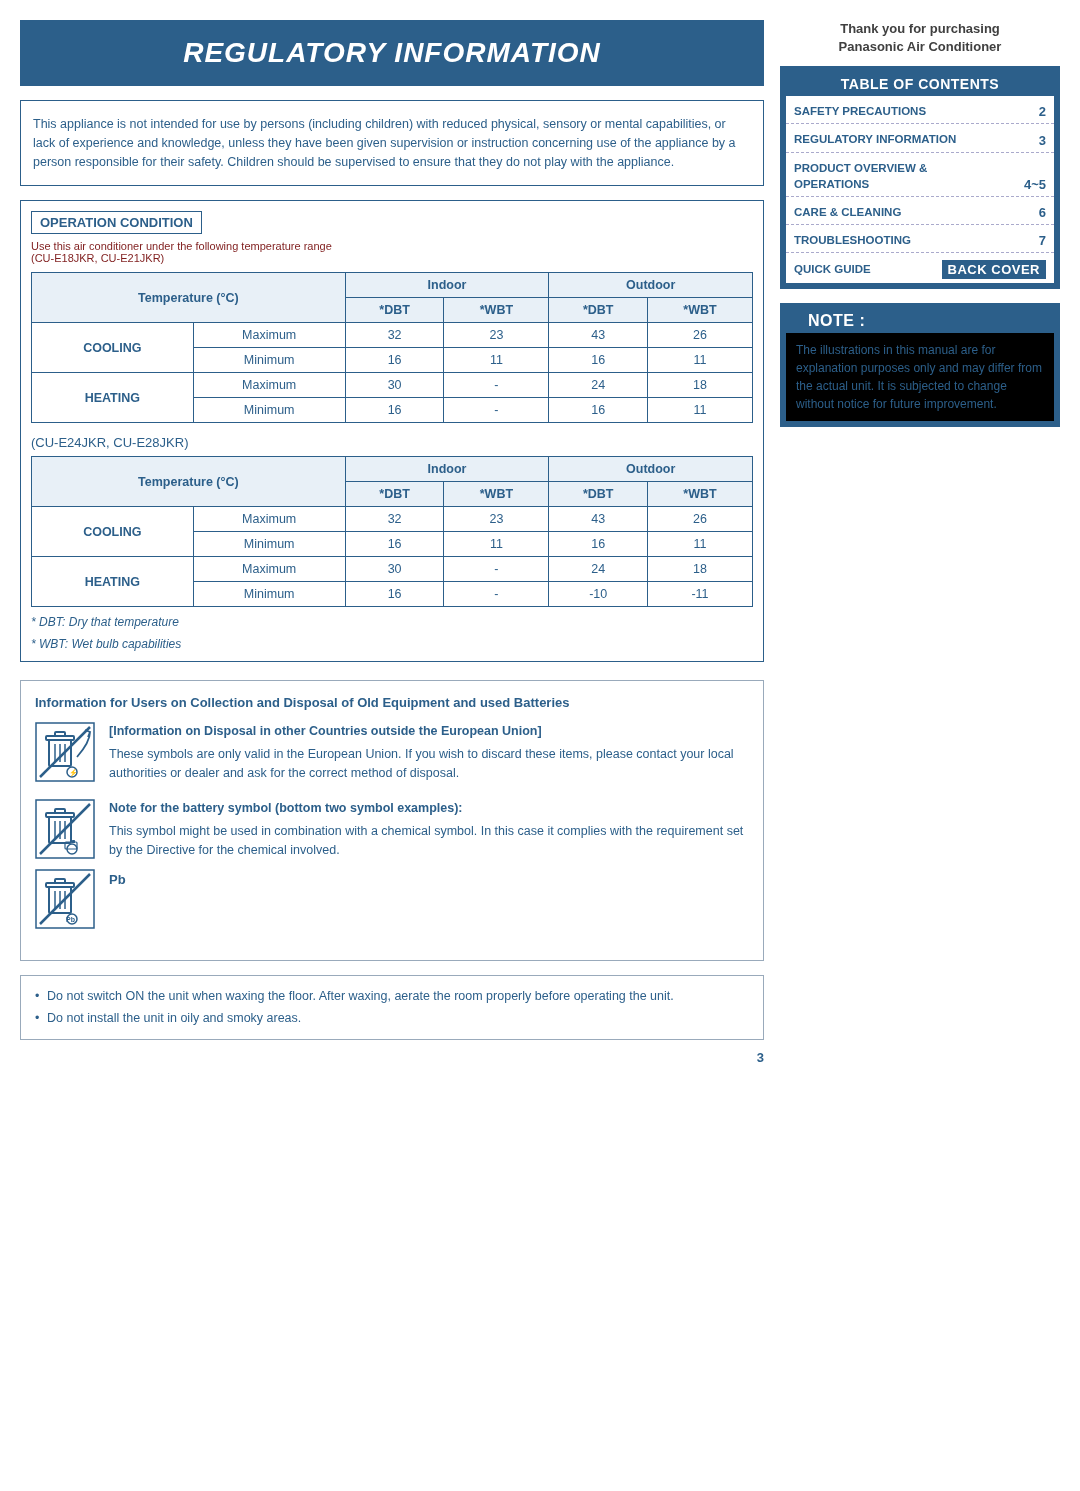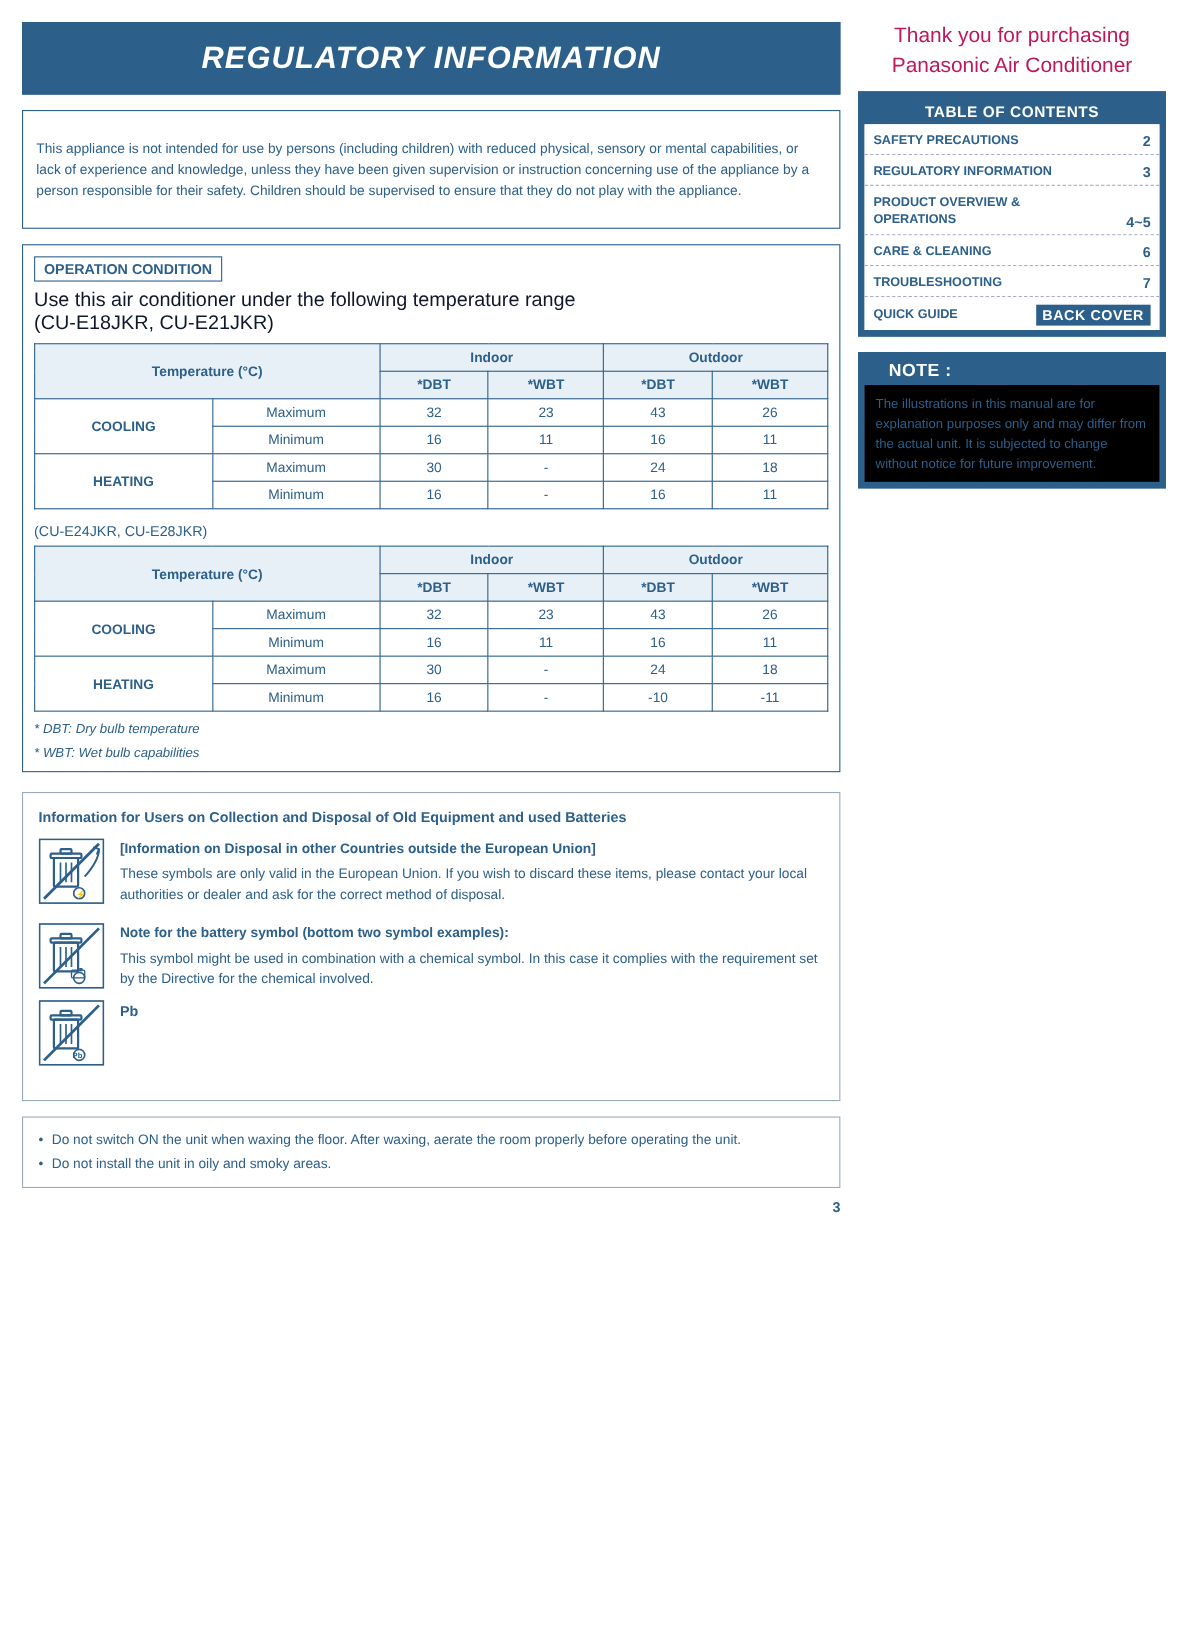--- a/index.html
+++ b/index.html
@@ -42,42 +42,42 @@
       padding: 14px 20px;
       border: 3px solid #2c5f8a;
       letter-spacing: 1px;
       margin-bottom: 14px;
       text-transform: uppercase;
     }
 
     
     .warning-box {
       border: 1px solid #2c5f8a;
-      padding: 25px 12px;
+      padding: 14px 12px;
       margin-bottom: 14px;
       color: #2c5f8a;
       font-size: 12.5px;
       line-height: 1.5;
     }
 
     
     .section-title {
       border: 1.5px solid #2c5f8a;
       display: inline-block;
       padding: 3px 8px;
       font-weight: bold;
       font-size: 13px;
       margin-bottom: 6px;
       color: #2c5f8a;
     }
 
     .condition-desc {
-      font-size: 18px;
+      font-size: 11px;
       margin-bottom: 8px;
-      color: #0f172a;
+      color: #7f1d1d;
     }
 
     .condition-block {
       border: 1px solid #2c5f8a;
       padding: 10px;
       margin-bottom: 12px;
     }
 
     
     table.temp-table {
@@ -163,26 +163,26 @@
     .page-num {
       text-align: right;
       font-size: 13px;
       color: #2c5f8a;
       font-weight: bold;
       margin-top: 10px;
     }
 
     
     .thank-you {
-      font-size: 19px;
-      color: #be185d;
+      font-size: 13px;
+      color: #404040;
       text-align: center;
       line-height: 1.4;
       margin-bottom: 10px;
-      font-weight: normal;
+      font-weight: bold;
     }
 
     .toc-box {
       border: 2px solid #2c5f8a;
       background: #2c5f8a;
       padding: 4px;
       margin-bottom: 14px;
     }
     .toc-title {
       color: #fff;
@@ -361,21 +361,21 @@
           <tr>
             <td>Minimum</td>
             <td>16</td>
             <td>-</td>
             <td>-10</td>
             <td>-11</td>
           </tr>
         </tbody>
       </table>
 
-      <div class="footnote" style="margin-top:8px;">* DBT: Dry bulb temperature</div>
+      <div class="footnote" style="margin-top:8px;">* DBT: Dry that temperature</div>
       <div class="footnote">* WBT: Wet bulb capabilities</div>
     </div>
 
     <div class="disposal-box">
       <div class="disposal-title">Information for Users on Collection and Disposal of Old Equipment and used Batteries</div>
 
       <div class="disposal-row">
         <div>
           <svg width="60" height="60" viewBox="0 0 60 60">
 

